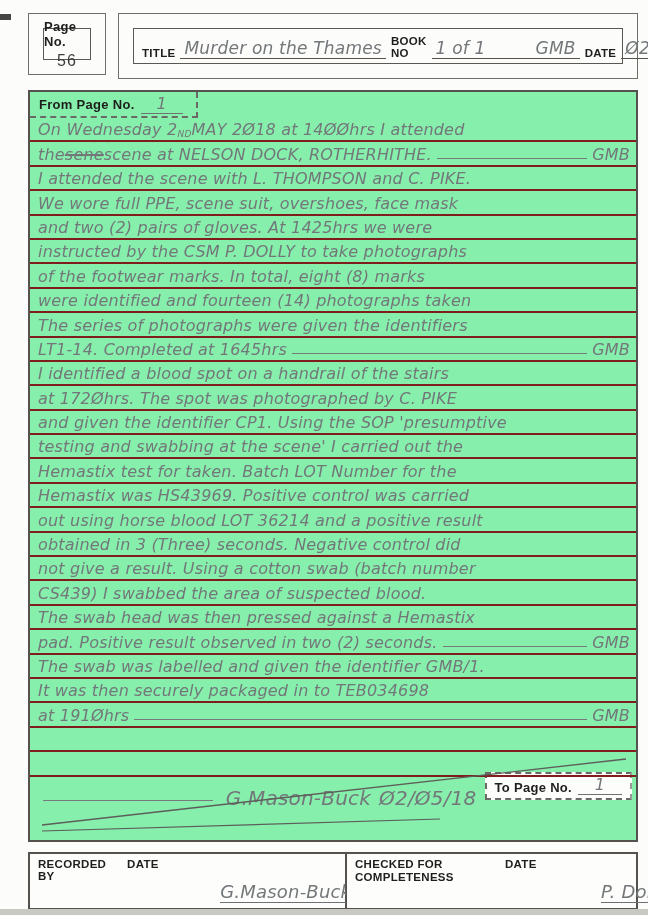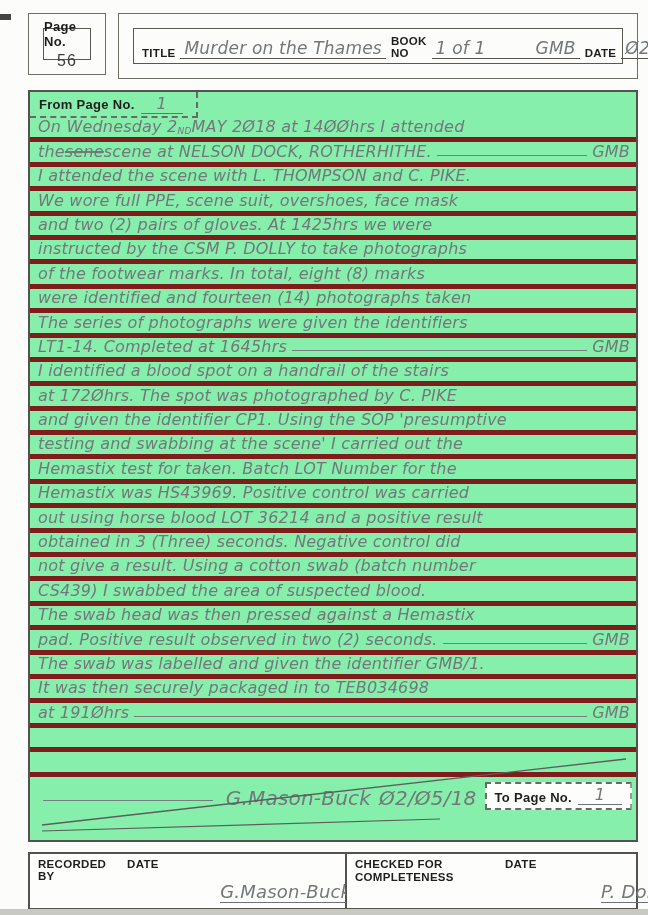--- a/index.html
+++ b/index.html
@@ -55,32 +55,32 @@
   
   .main-box{position:absolute;left:28px;top:90px;width:610px;height:752px;border:2px solid #55524d;background:#86efac;box-sizing:border-box;}
   .frompage{
     height:26px;width:168px;box-sizing:border-box;
     border-right:2px dashed #6b6965;border-bottom:2px dashed #6b6965;
     display:flex;align-items:center;gap:6px;padding-left:9px;
   }
   .rows{position:relative;}
   .row{
     height:24.4px;box-sizing:border-box;
-    border-bottom:5px solid #7f1d1d;
+    border-bottom:2px solid #7f1d1d;
     display:flex;align-items:flex-end;
     padding:0 6px 1px 8px;
     overflow:hidden;
   }
   .rule{flex:1 1 auto;min-width:14px;border-bottom:1.6px solid #787b7e;margin:0 5px 5px 5px;}
   .signoff{height:36px;display:flex;align-items:flex-end;gap:8px;padding:0 4px 3px 8px;box-sizing:border-box;}
   .signoff .rule{margin-bottom:9px;}
   .sig{font-size:20px;}
   .topage{
     box-sizing:border-box;border:2px dashed #6b6965;border-right-color:#9a9892;
-    height:28px;display:flex;align-items:flex-end;gap:6px;padding:2px 8px 3px 8px;margin-bottom:0px;background:#fdfdfb;
+    height:28px;display:flex;align-items:flex-end;gap:6px;padding:2px 8px 3px 8px;margin-bottom:10px;background:#fdfdfb;
   }
   .void-strike{position:absolute;left:0;top:661px;width:606px;height:90px;pointer-events:none;}
 
   
   .footer{position:absolute;left:28px;top:852px;width:610px;height:58px;display:flex;}
   .fbox{box-sizing:border-box;border:2px solid #55524d;background:#fdfdfb;padding:4px 8px 5px 8px;display:flex;justify-content:space-between;}
   .fbox.left{width:318px;border-right-width:1px;}
   .fbox.right{width:292px;border-left-width:1px;}
   .frow{display:flex;align-items:flex-start;}
   .frow .grow{flex:1 1 auto;}

